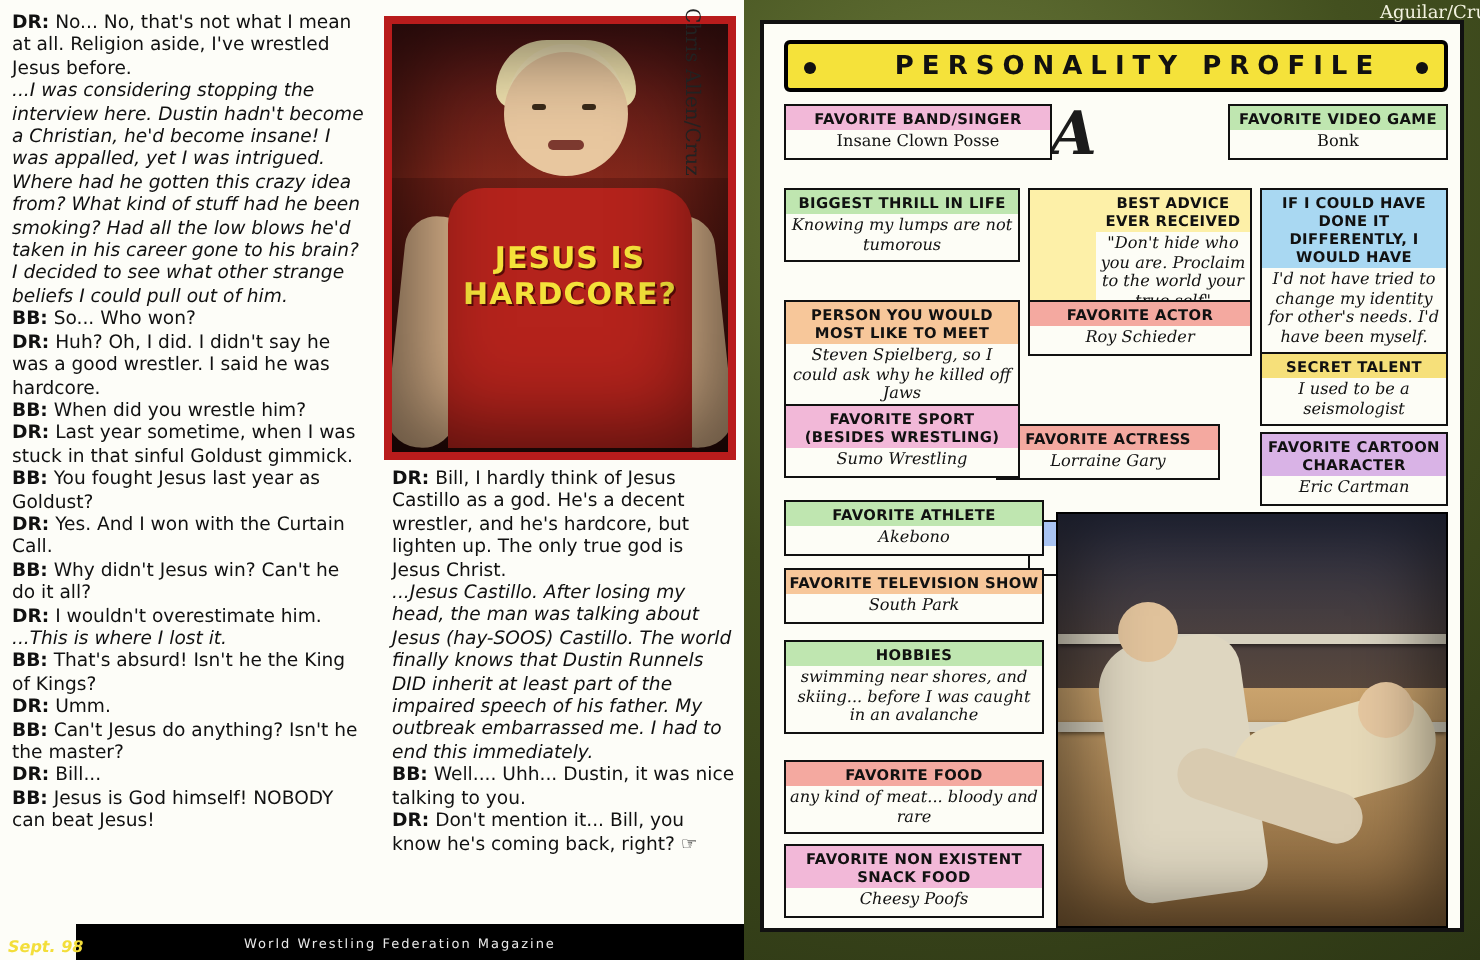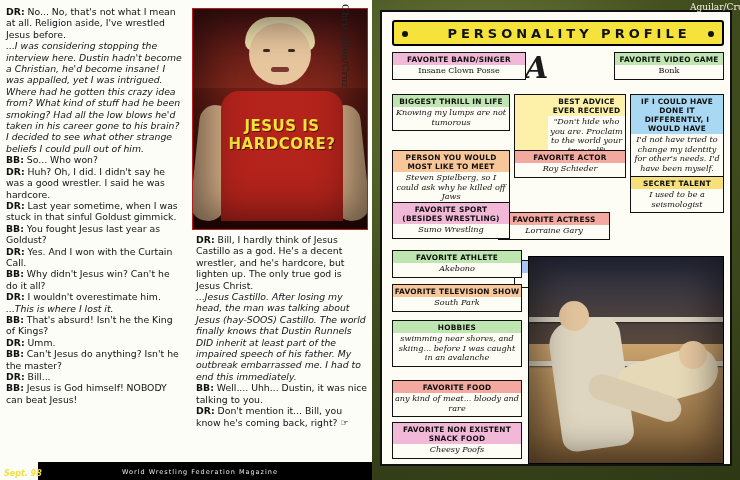--- a/index.html
+++ b/index.html
@@ -34,21 +34,21 @@
   #col-b { left:196px; top:234px; width:172px; }
   .col p { margin:0 0 0 0; }
   .spk { font-weight:bold; }
   .ital { font-style:italic; }
 
   
   #photo-1 {
     position:absolute; left:192px; top:8px; width:176px; height:222px;
     background:#2b0b0b;
     overflow:hidden;
-    border:1px solid #b91c1c;
+    border:4px solid #b91c1c;
   }
   .ph1-sky {
     position:absolute; left:0; top:0; width:100%; height:40%;
     background:linear-gradient(#4a1414,#8a2a1c);
   }
   .ph1-body {
     position:absolute; left:0; bottom:0; width:100%; height:64%;
     background:linear-gradient(#6d1f16,#2a0a08);
   }
   .ph1-head {
@@ -254,20 +254,21 @@
 <body>
 
 <div id="left-page">
   <div id="left-inner">
 
     <div id="col-a" class="col">
       <p><span class="spk">DR:</span><span> No... No, that's not what I mean at all. Religion aside, I've wrestled Jesus before.</span></p>
       <p class="ital"><span>...I was considering stopping the interview here. Dustin hadn't become a Christian, he'd become insane! I was appalled, yet I was intrigued. Where had he gotten this crazy idea from? What kind of stuff had he been smoking? Had all the low blows he'd taken in his career gone to his brain? I decided to see what other strange beliefs I could pull out of him.</span></p>
       <p><span class="spk">BB:</span><span> So... Who won?</span></p>
       <p><span class="spk">DR:</span><span> Huh? Oh, I did. I didn't say he was a good wrestler. I said he was hardcore.</span></p>
+      <p><span class="spk">BB:</span><span> When did you wrestle him?</span></p>
       <p><span class="spk">DR:</span><span> Last year sometime, when I was stuck in that sinful Goldust gimmick.</span></p>
       <p><span class="spk">BB:</span><span> You fought Jesus last year as Goldust?</span></p>
       <p><span class="spk">DR:</span><span> Yes. And I won with the Curtain Call.</span></p>
       <p><span class="spk">BB:</span><span> Why didn't Jesus win? Can't he do it all?</span></p>
       <p><span class="spk">DR:</span><span> I wouldn't overestimate him.</span></p>
       <p class="ital"><span>...This is where I lost it.</span></p>
       <p><span class="spk">BB:</span><span> That's absurd! Isn't he the King of Kings?</span></p>
       <p><span class="spk">DR:</span><span> Umm.</span></p>
       <p><span class="spk">BB:</span><span> Can't Jesus do anything? Isn't he the master?</span></p>
       <p><span class="spk">DR:</span><span> Bill...</span></p>
@@ -367,20 +368,24 @@
     <div class="fb" style="left:10px; top:190px; width:118px; background:#f2b8d8;">
       <span class="hd">FAVORITE SPORT (BESIDES WRESTLING)</span>
       <span class="vl it">Sumo Wrestling</span>
     </div>
 
     <div class="fb" style="left:132px; top:204px; width:112px; background:#a9c4f2;margin-top:44px;">
       <span class="hd">FAVORITE MOVIE</span>
       <span class="vl it">Jaws</span>
     </div>
 
+    <div class="fb" style="left:248px; top:204px; width:94px; background:#d9b3e6;">
+      <span class="hd">FAVORITE CARTOON CHARACTER</span>
+      <span class="vl it">Eric Cartman</span>
+    </div>
 
     <div class="fb" style="left:10px; top:238px; width:130px; background:#bfe6b0;">
       <span class="hd">FAVORITE ATHLETE</span>
       <span class="vl it">Akebono</span>
     </div>
 
     <div class="fb" style="left:10px; top:272px; width:130px; background:#f7c79a;">
       <span class="hd">FAVORITE TELEVISION SHOW</span>
       <span class="vl it">South Park</span>
     </div>

